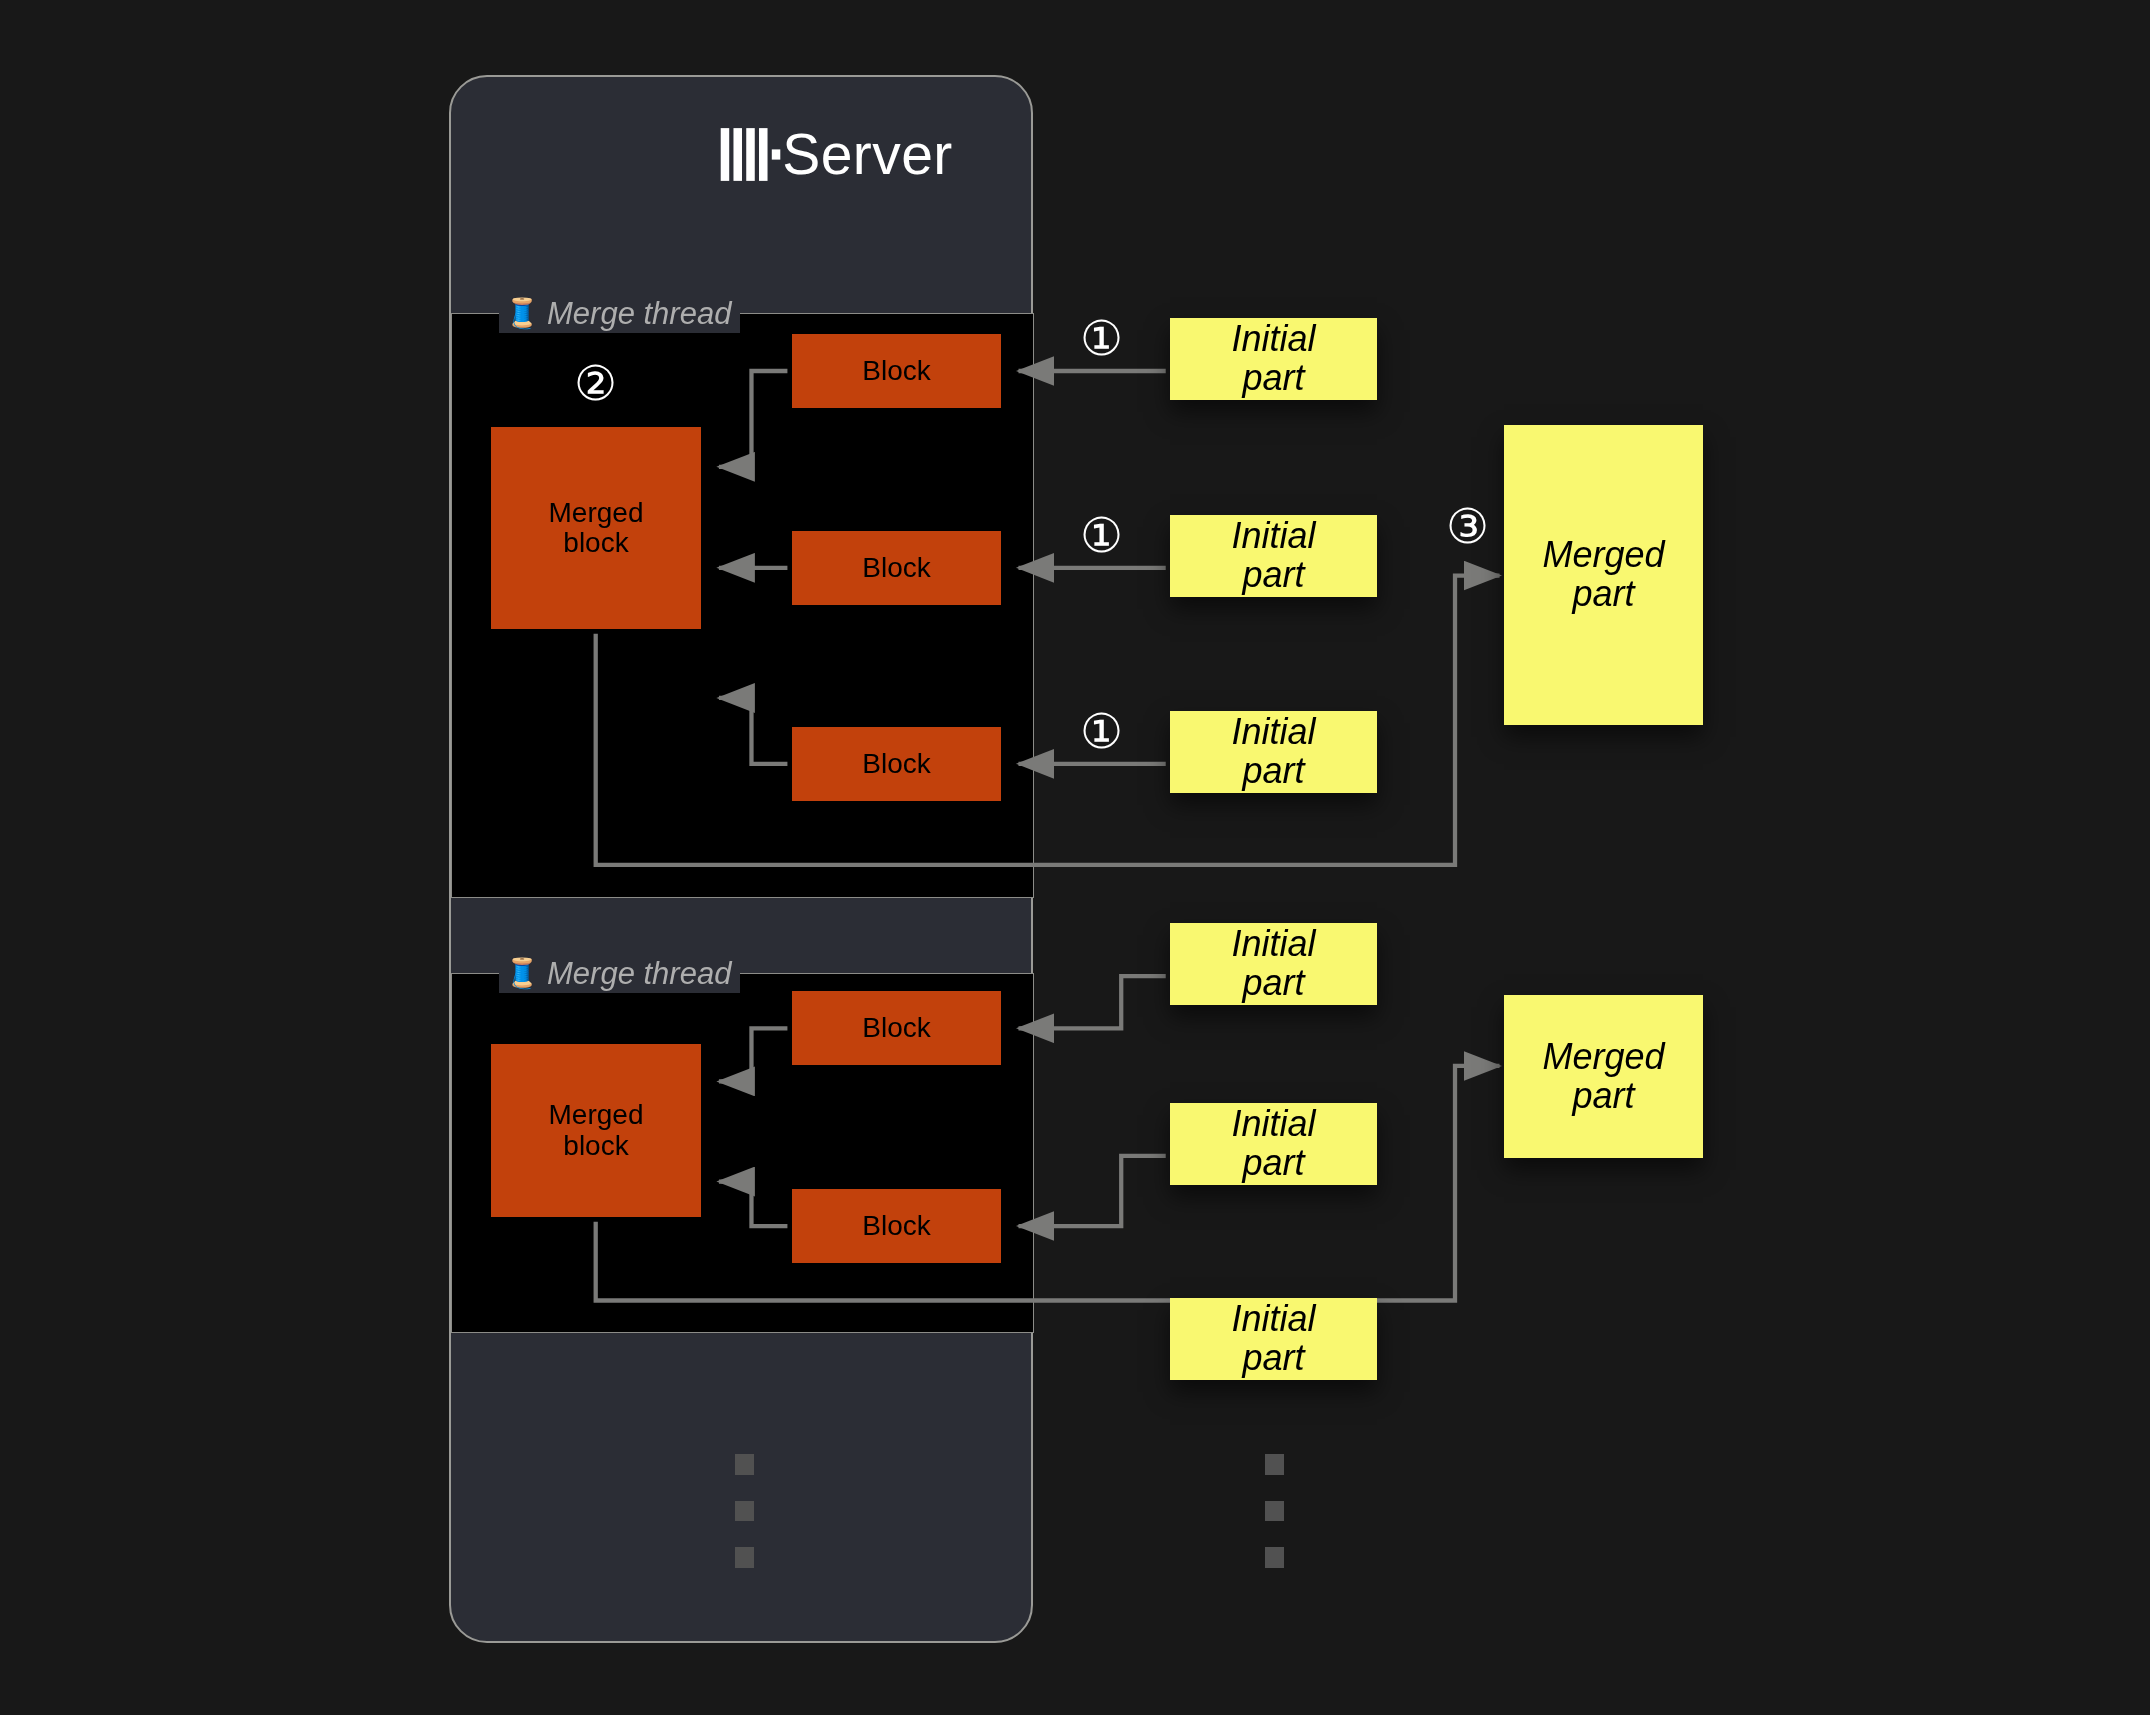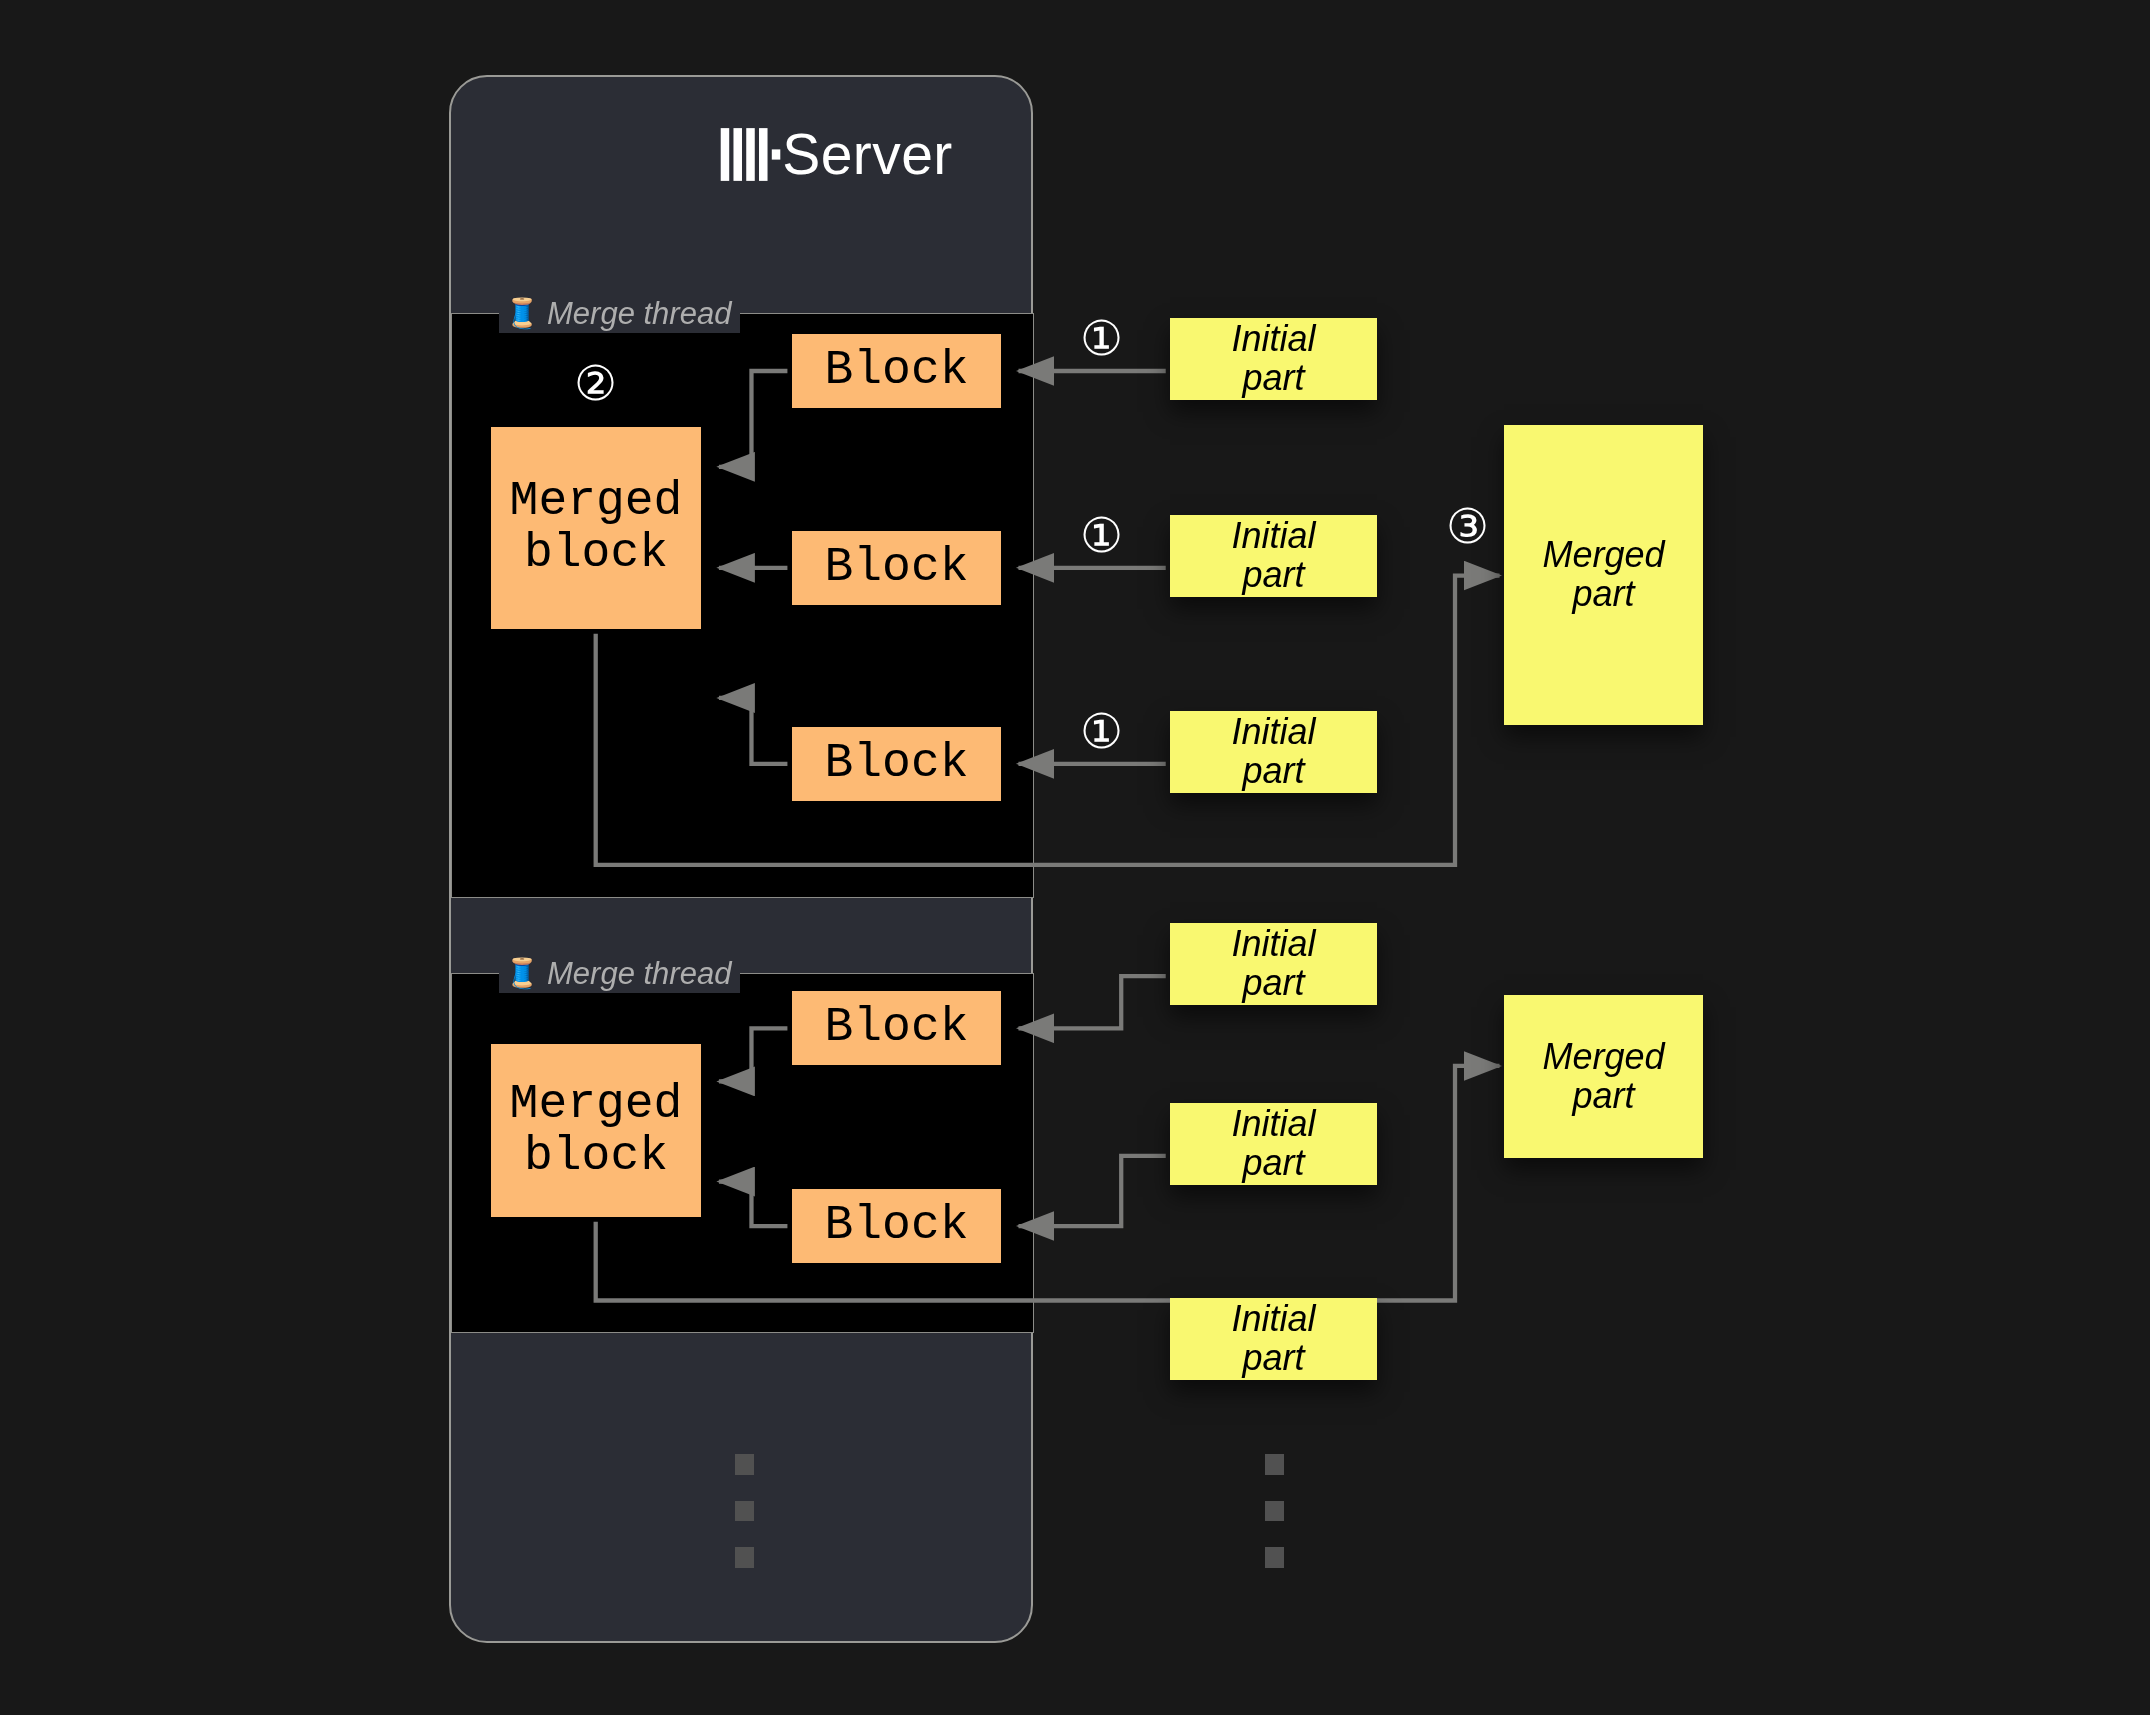--- a/index.html
+++ b/index.html
@@ -85,23 +85,22 @@
     position: absolute;
     display: flex;
     align-items: center;
     justify-content: center;
     text-align: center;
     color: #000000;
     line-height: 1.08;
     box-sizing: border-box;
   }
   .blue-box {
-    background: #fdba74;
-    font-size: 48px;
-    font-family: Liberation Mono, monospace;
+    background: #c2410c;
+    font-size: 28px;
   }
   .yellow-box {
     background: #f9f870;
     font-size: 36px;
     box-shadow: 0 12px 22px rgba(0,0,0,0.55);
     font-style: italic;
   }
 
   
   #block-1 { left: 792px; top: 334px;  width: 209px; height: 74px; }

